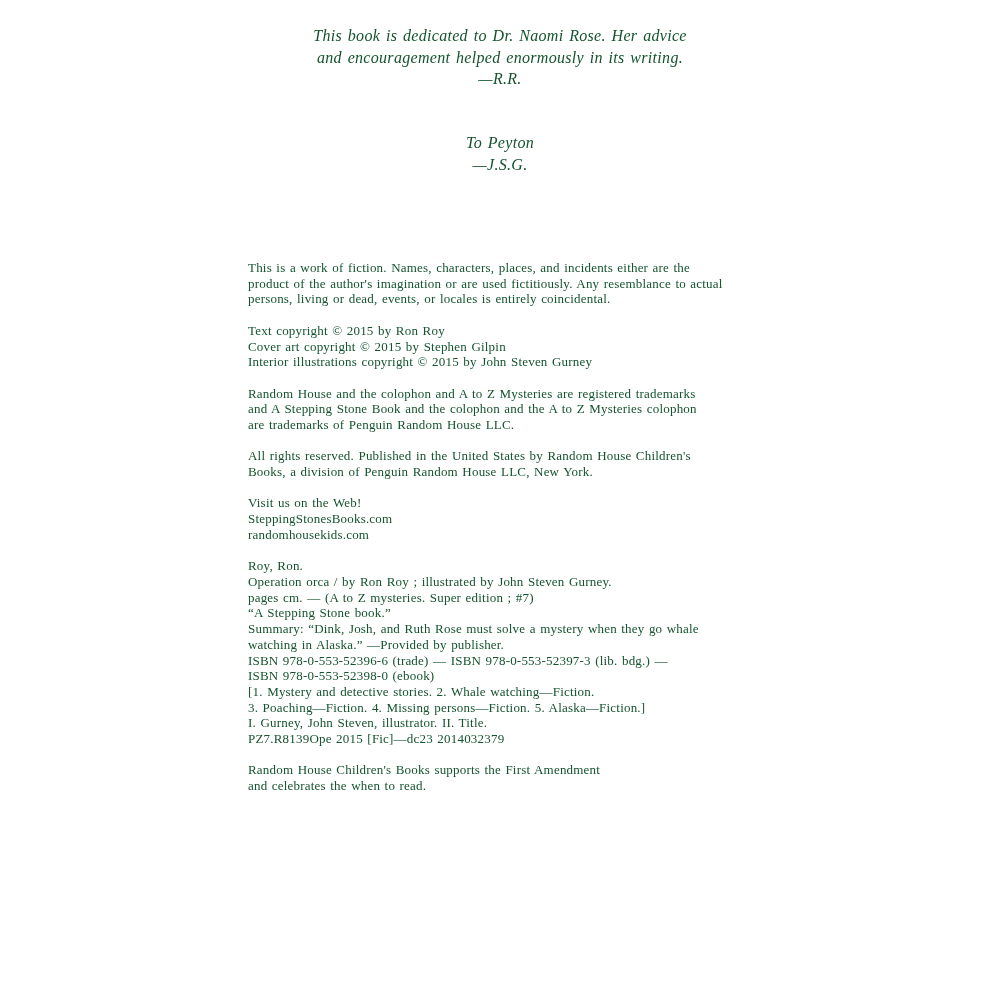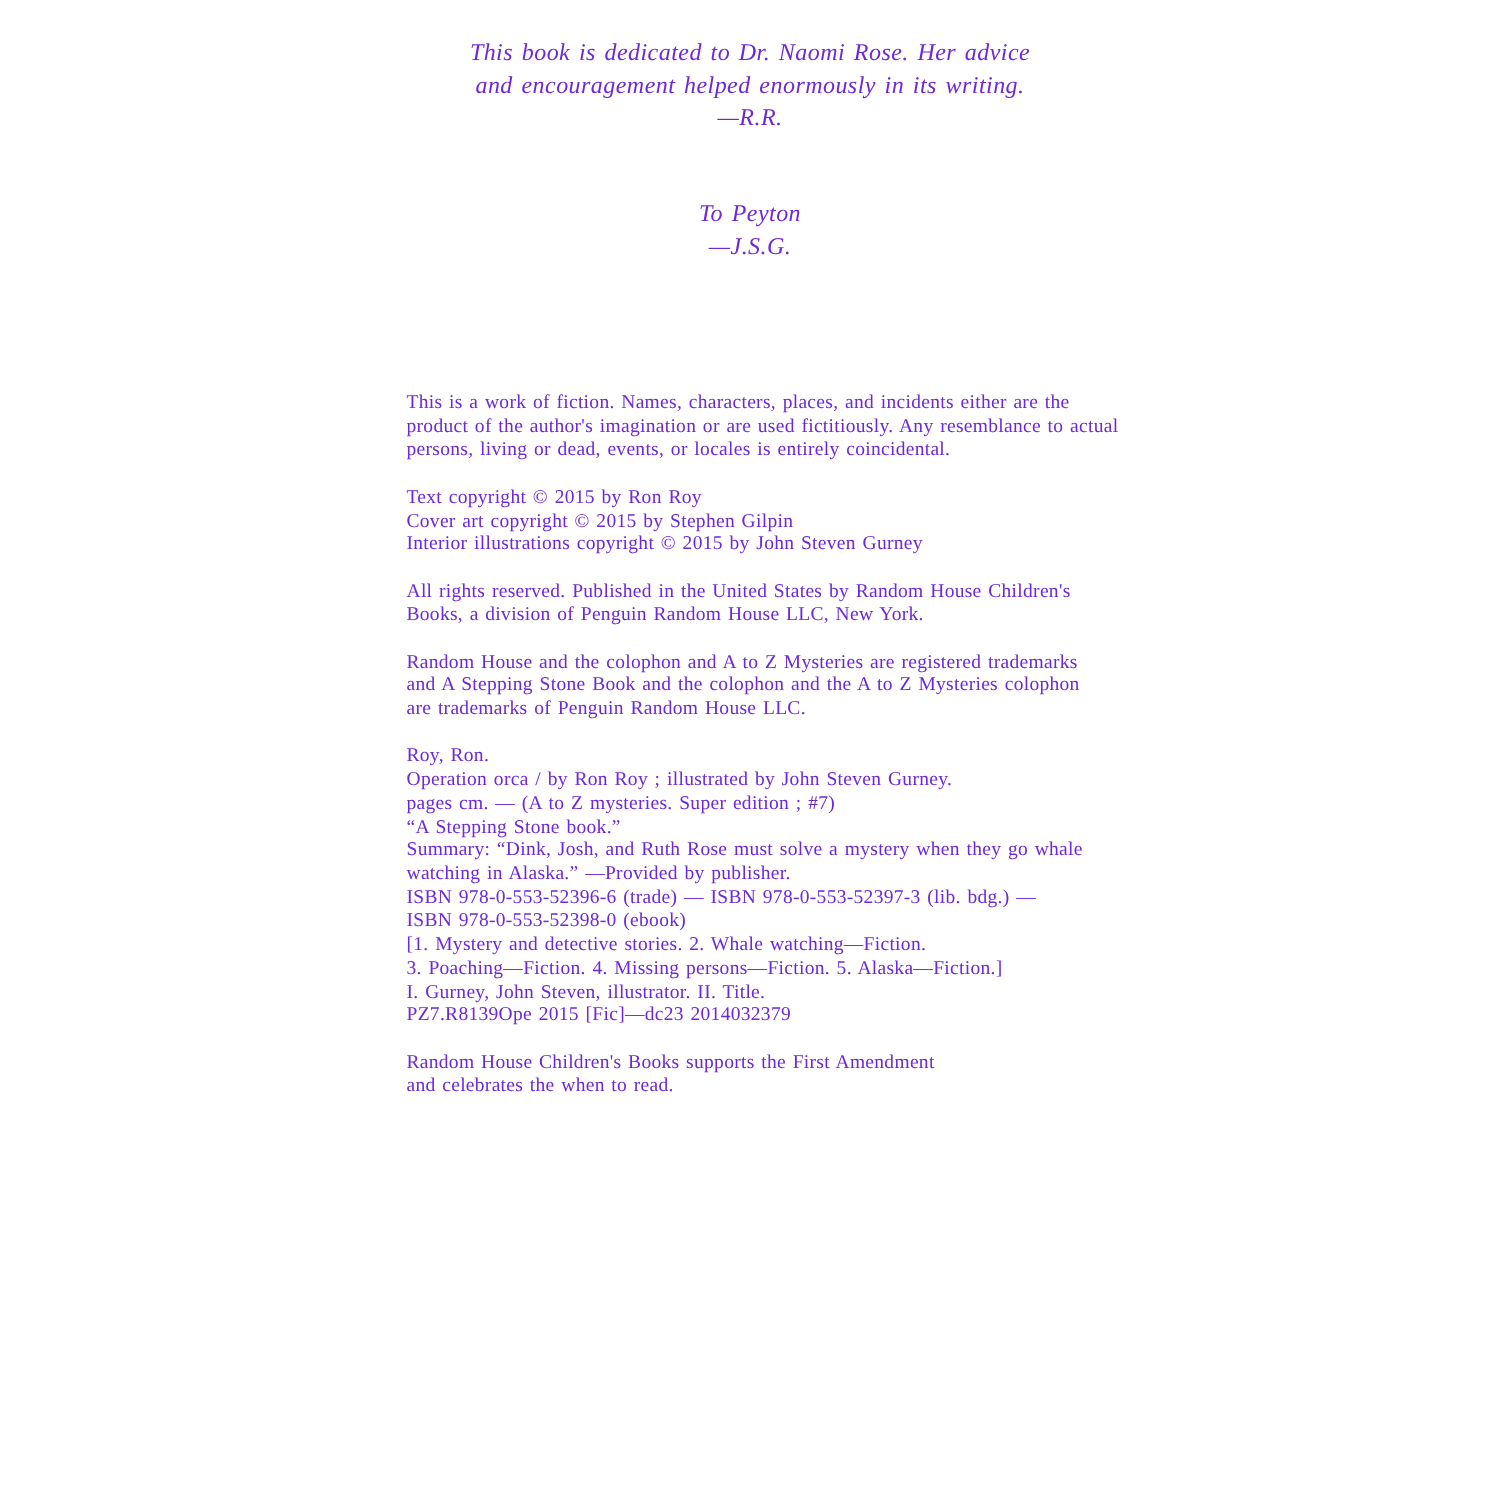--- a/index.html
+++ b/index.html
@@ -3,21 +3,21 @@
 <meta charset="utf-8">
 <style>
   * { margin: 0; padding: 0; box-sizing: border-box; }
   html, body { background: #ffffff; }
   .page {
     position: relative;
     width: 1000px;
     height: 1000px;
     background: #ffffff;
     font-family: "Liberation Serif", "DejaVu Serif", serif;
-    color: #6d28d9;
+    color: #14532d;
     overflow: hidden;
   }
   .dedication {
     position: absolute;
     left: 0;
     width: 1000px;
     text-align: center;
     font-style: italic;
     font-size: 16px;
     line-height: 21.5px;
@@ -29,21 +29,20 @@
   .dedication-2 { top: 132px; }
   .body-block {
     position: absolute;
     left: 248px;
     top: 260px;
     width: 520px;
     font-size: 13px;
     line-height: 15.7px;
     letter-spacing: 0.2px;
     word-spacing: 1px;
-    margin-left: 23px;
   }
   .para {
     white-space: pre-line;
     margin-bottom: 15.7px;
   }
   .loc-block { margin-bottom: 15.7px; }
   .loc-heading { font-style: italic; white-space: pre-line; }
   .loc-lines { white-space: pre-line; }
 </style>
 </head>
@@ -61,27 +60,30 @@
   <div class="body-block">
 
     <p class="para">This is a work of fiction. Names, characters, places, and incidents either are the
 product of the author's imagination or are used fictitiously. Any resemblance to actual
 persons, living or dead, events, or locales is entirely coincidental.</p>
 
     <p class="para">Text copyright © 2015 by Ron Roy
 Cover art copyright © 2015 by Stephen Gilpin
 Interior illustrations copyright © 2015 by John Steven Gurney</p>
 
-    <p class="para">All rights reserved. Published in the United States by Random House Children's
-Books, a division of Penguin Random House LLC, New York.</p>
-
     <p class="para">Random House and the colophon and A to Z Mysteries are registered trademarks
 and A Stepping Stone Book and the colophon and the A to Z Mysteries colophon
 are trademarks of Penguin Random House LLC.</p>
 
+    <p class="para">All rights reserved. Published in the United States by Random House Children's
+Books, a division of Penguin Random House LLC, New York.</p>
+
+    <p class="para">Visit us on the Web!
+SteppingStonesBooks.com
+randomhousekids.com</p>
 
 
     <div class="loc-block">
       <div class="loc-lines">Roy, Ron.
 Operation orca / by Ron Roy ; illustrated by John Steven Gurney.
 pages cm. — (A to Z mysteries. Super edition ; #7)
 “A Stepping Stone book.”
 Summary: “Dink, Josh, and Ruth Rose must solve a mystery when they go whale
 watching in Alaska.” —Provided by publisher.
 ISBN 978-0-553-52396-6 (trade) — ISBN 978-0-553-52397-3 (lib. bdg.) —

